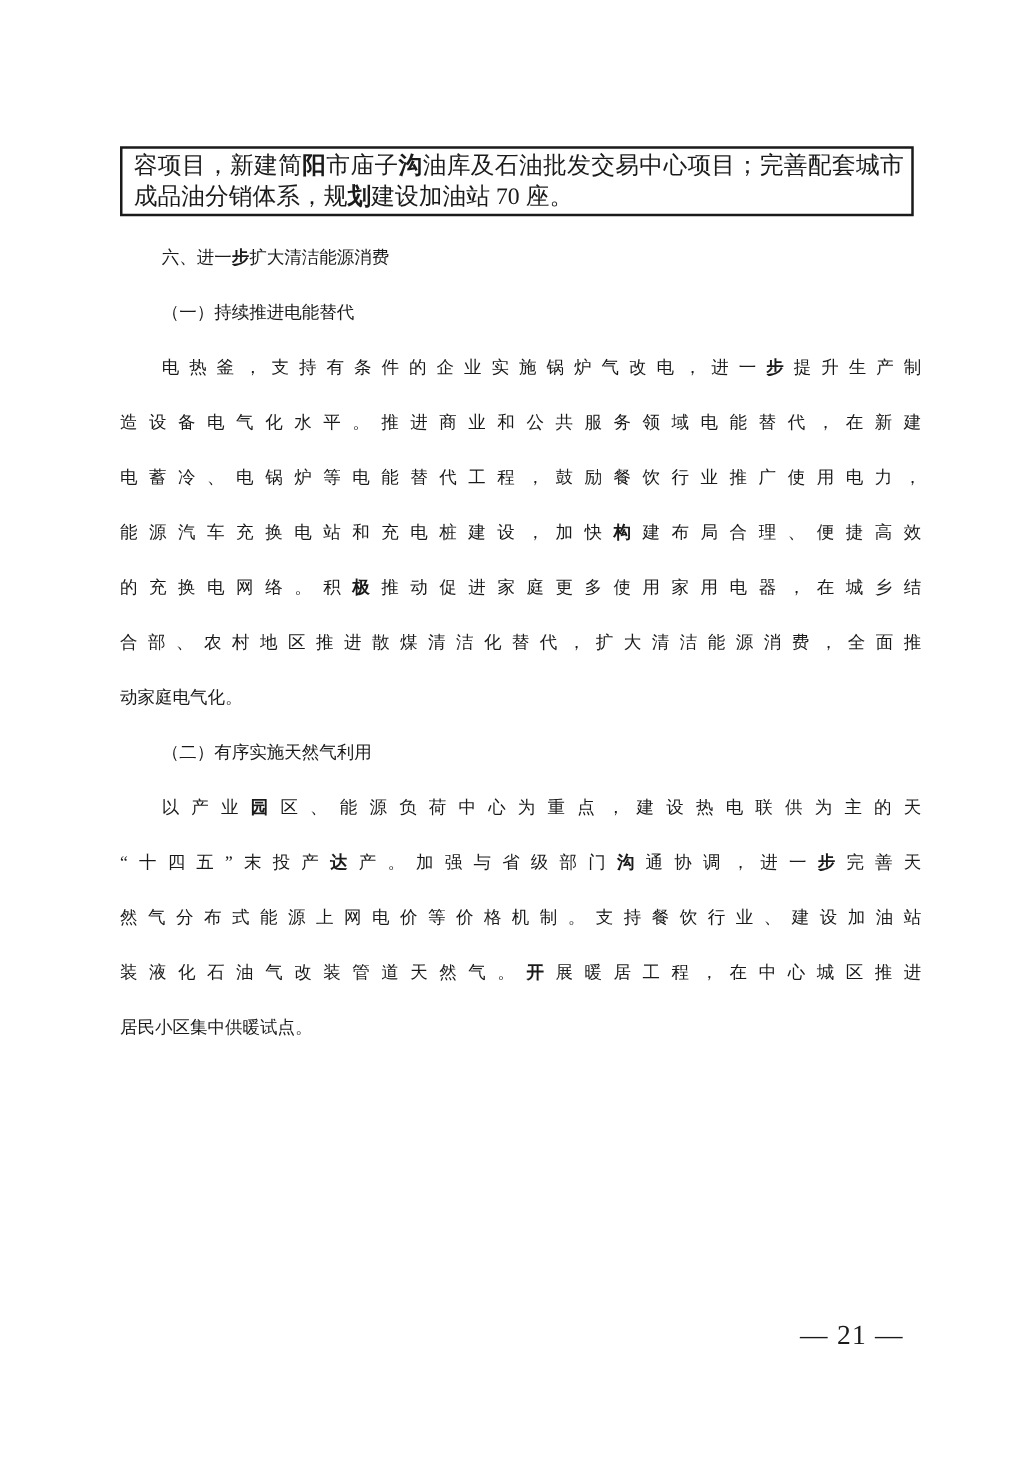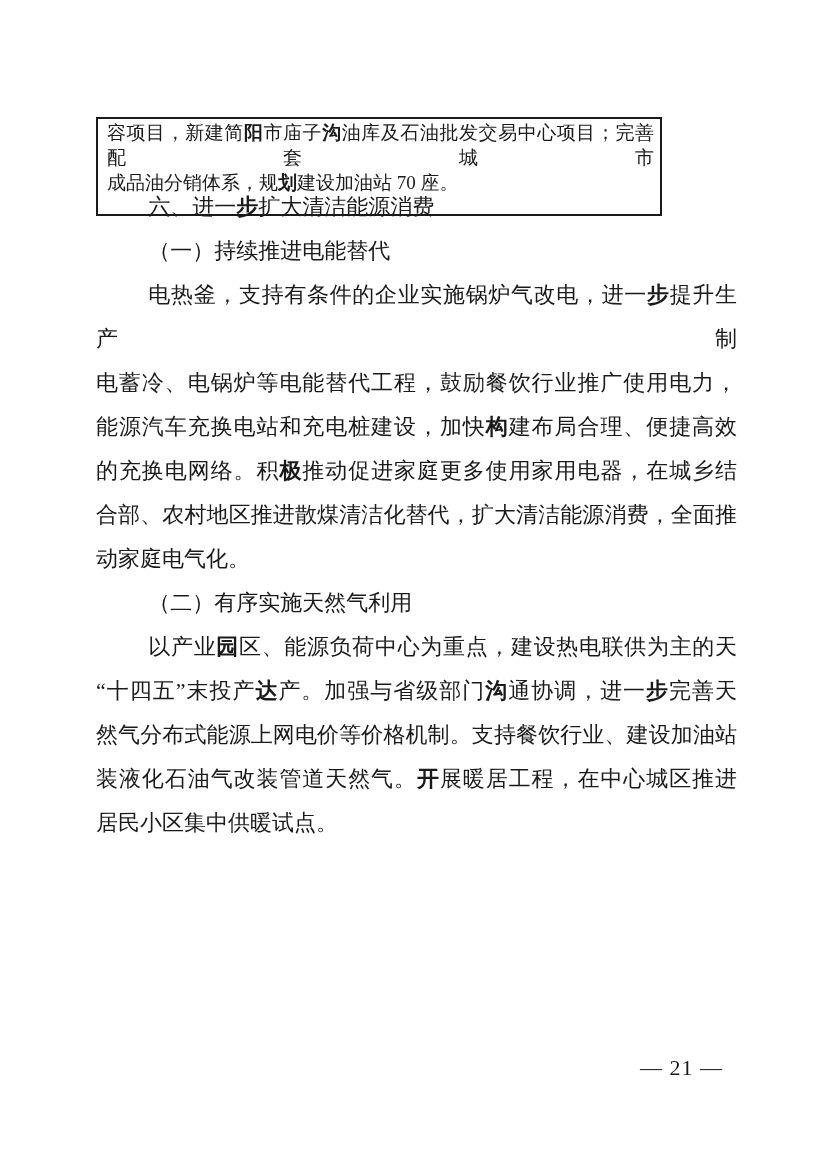--- a/index.html
+++ b/index.html
@@ -11,38 +11,38 @@
     background: #ffffff;
     overflow: hidden;
     font-family: "Liberation Serif", "DejaVu Serif", serif;
     color: #1a1a1a;
   }
   
   .notice-box {
     position: absolute;
     left: 96px;
     top: 117px;
-    width: 566px;
+    width: 635px;
     box-sizing: border-box;
     border: 2px solid #1a1a1a;
-    padding: 1px 6px 19px 9px;
+    padding: 1px 6px 1px 9px;
     font-size: 19px;
   }
   .notice-box .line { line-height: 25px; }
   .notice-box .line:not(:last-child) {
     text-align: justify;
     text-align-last: justify;
   }
   
   .body-text {
     position: absolute;
     left: 96px;
     top: 185px;
     width: 641px;
-    font-size: 22px;
+    font-size: 14px;
   }
   .body-text .line { line-height: 44px; }
   .sec .line:first-child { text-indent: 2.38em; }
   .sec.para .line:not(:last-child) {
     text-align: justify;
     text-align-last: justify;
   }
   .sec b { font-weight: 700; }
   .notice-box b { font-weight: 700; }
   .page-number {
@@ -65,20 +65,21 @@
     </div>
   <div class="body-text">
       <div class="sec heading1">
         <div class="line">六、进一<b>步</b>扩大清洁能源消费</div>
       </div>
       <div class="sec heading2">
         <div class="line">（一）持续推进电能替代</div>
       </div>
       <div class="sec para">
         <div class="line">电热釜，支持有条件的企业实施锅炉气改电，进一<b>步</b>提升生产制</div>
+        <div class="line">造设备电气化水平。推进商业和公共服务领域电能替代，在新建</div>
         <div class="line">电蓄冷、电锅炉等电能替代工程，鼓励餐饮行业推广使用电力，</div>
         <div class="line">能源汽车充换电站和充电桩建设，加快<b>构</b>建布局合理、便捷高效</div>
         <div class="line">的充换电网络。积<b>极</b>推动促进家庭更多使用家用电器，在城乡结</div>
         <div class="line">合部、农村地区推进散煤清洁化替代，扩大清洁能源消费，全面推</div>
         <div class="line">动家庭电气化。</div>
       </div>
       <div class="sec heading2">
         <div class="line">（二）有序实施天然气利用</div>
       </div>
       <div class="sec para">

